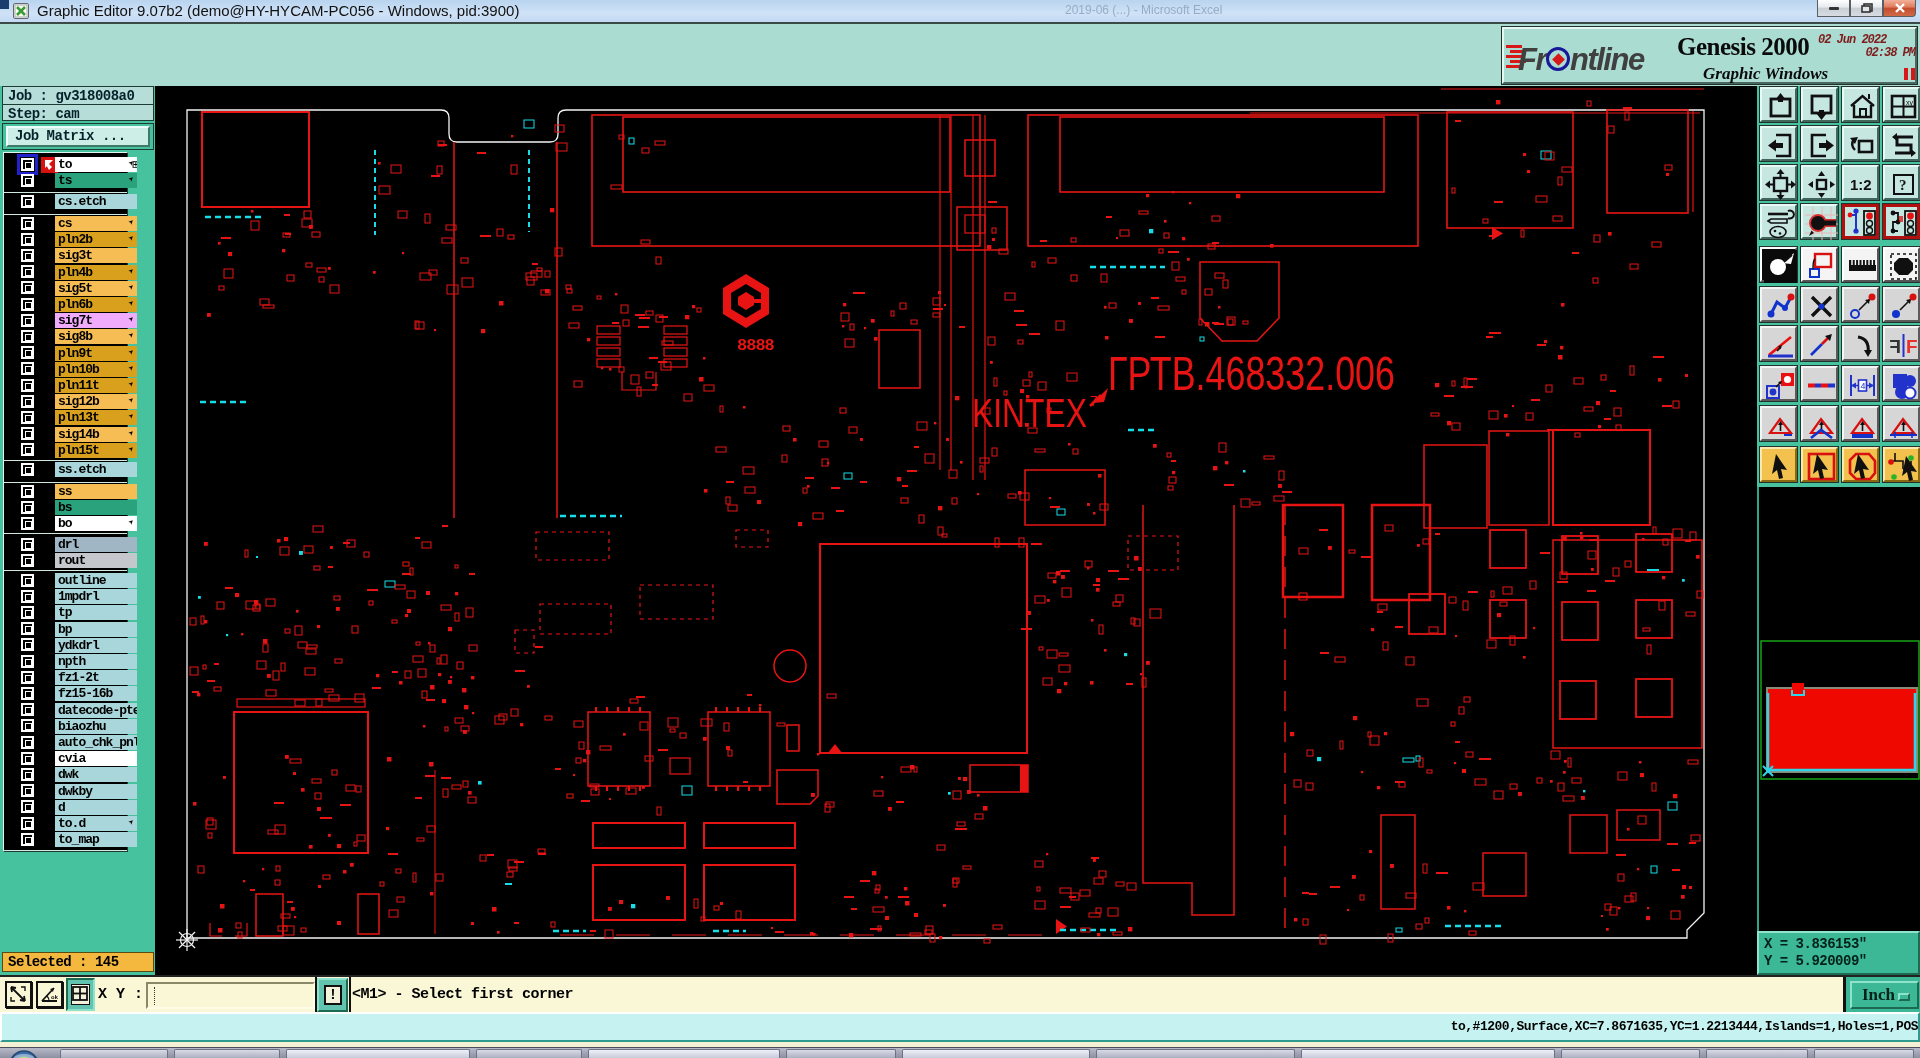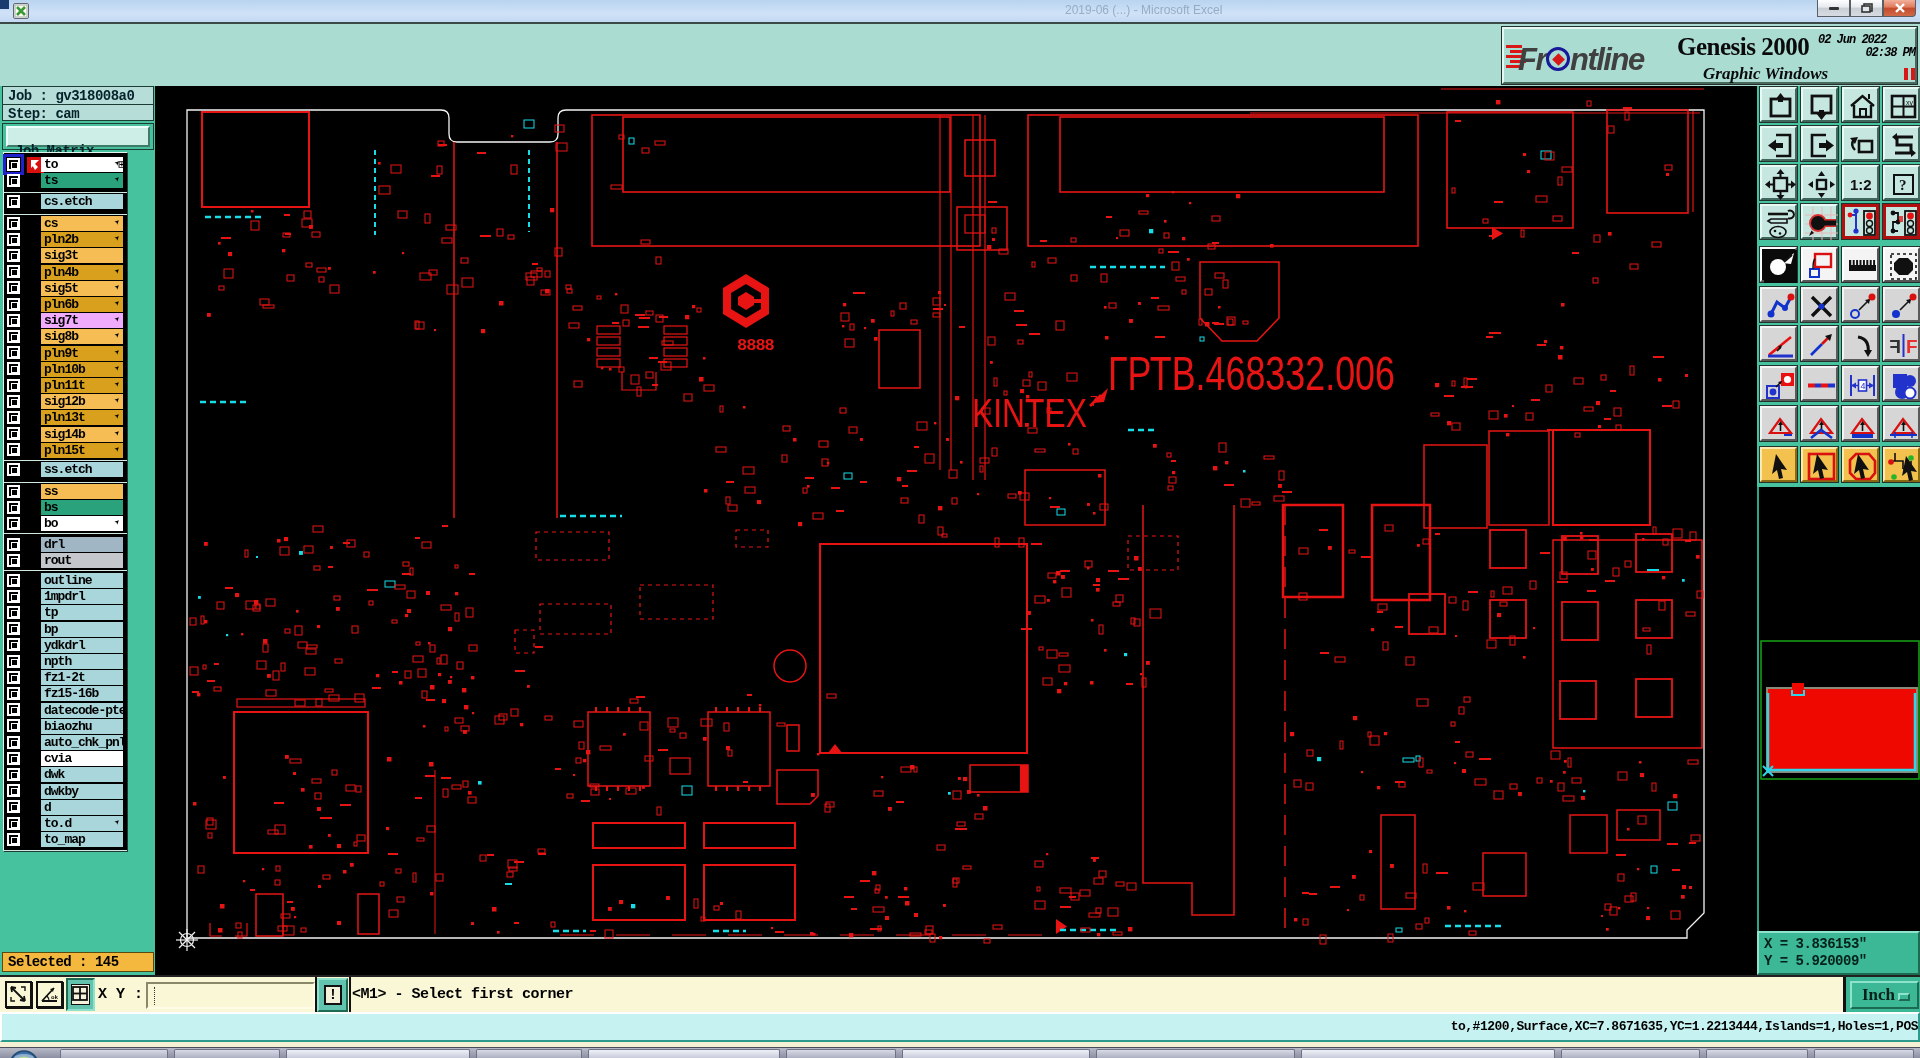--- a/index.html
+++ b/index.html
@@ -16,31 +16,31 @@
 
 .menuband{position:absolute;left:0;top:22px;width:1920px;height:64px;background:#aadcd2;border-top:2px solid #3c4a47}
 .p3d{position:absolute;background:#aadcd2;border:2px solid;border-color:#e4f7f1 #49695f #49695f #e4f7f1;box-shadow:0 0 0 1px #24322e}
 .menus{left:3px;top:3px;width:1496px;height:57px}
 .logos{left:1502px;top:3px;width:415px;height:57px}
 .mi{position:absolute;top:18px;font-family:"Liberation Serif",serif;font-weight:bold;font-size:17px;color:#0a0a0a}
 
 .front{position:absolute;left:14px;top:13px;font-family:"Liberation Sans",sans-serif;font-style:italic;font-weight:bold;font-size:31px;color:#404040;letter-spacing:-1.5px}
 .fdash{position:absolute;left:0px;top:16px}
 .gen{position:absolute;left:173px;top:4px;font-family:"Liberation Serif",serif;font-weight:bold;font-size:25px;color:#0a0a0a;letter-spacing:-0.5px}
-.dt{position:absolute;left:314px;top:5px;width:97px;font-family:"Liberation Mono",monospace;font-style:italic;font-weight:bold;font-size:12px;color:#000000;line-height:13px;letter-spacing:-1px}
+.dt{position:absolute;left:314px;top:5px;width:97px;font-family:"Liberation Mono",monospace;font-style:italic;font-weight:bold;font-size:12px;color:#7f1d1d;line-height:13px;letter-spacing:-1px}
 .ge{position:absolute;left:199px;top:35px;font-family:"Liberation Serif",serif;font-weight:bold;font-style:italic;font-size:17px;color:#0a0a0a}
 .pause{position:absolute;left:399px;top:39px;width:13px;height:13px}
 
 .leftpanel{position:absolute;left:0;top:86px;width:155px;height:889px;background:#46c29e}
 .jobbox{position:absolute;left:2px;top:0px;width:152px;height:35px;border:1px solid #1d3c33;background:#b6ddd8}
 .jobline{position:absolute;left:0;width:150px;height:16px;font-weight:bold;font-size:14px;letter-spacing:-0.5px;color:#05222b;padding:1px 0 0 5px}
 .jmframe{position:absolute;left:2px;top:37px;width:152px;height:27px;border:1px solid #1d3c33;background:#46c29e}
-.jmbtn{position:absolute;left:3px;top:2px;width:144px;height:21px;background:#cdeee7;border:2px solid;border-color:#edfffa #3f7a68 #3f7a68 #edfffa;font-weight:bold;font-size:14px;letter-spacing:-0.5px;color:#05222b;padding:15px 0 0 7px}
+.jmbtn{position:absolute;left:3px;top:2px;width:144px;height:21px;background:#cdeee7;border:2px solid;border-color:#edfffa #3f7a68 #3f7a68 #edfffa;font-weight:bold;font-size:14px;letter-spacing:-0.5px;color:#05222b;padding:0px 0 0 7px}
 .layerframe{position:absolute;left:3px;top:66px;width:125px;height:700px;border:1px solid #dff5ee;border-right-color:#1d3c33;border-bottom-color:#1d3c33;background:#000}
-.lrow{position:absolute;left:0;width:106px;height:15px}
+.lrow{position:absolute;left:14px;width:106px;height:15px}
 .cb{position:absolute;left:7px;width:13px;height:13px;background:#000;border:2px solid #fff}
 .cb::after{content:"";position:absolute;left:2px;top:2px;width:5px;height:5px;border:1.5px solid #fff}
 .cbblue{outline:3px solid #2222cc;outline-offset:1px}
 .redarrow{position:absolute;left:27px;width:17px;height:16px}
 .lname{position:absolute;left:41px;top:0;width:82px;height:15px;font-weight:bold;font-size:13px;letter-spacing:-1px;color:#000;padding-left:3px;overflow:hidden;white-space:nowrap;line-height:15px}
 .hand{position:absolute;right:3px;top:0px;font-size:9px;transform:rotate(-45deg);color:#000}
 .grid9{position:absolute;right:-1px;top:1px;font-size:11px;color:#000}
 .selbar{position:absolute;left:2px;top:866px;width:152px;height:20px;background:#f5b83f;border:1px solid #5a4a10;font-weight:bold;font-size:14px;letter-spacing:-0.5px;color:#000;padding:1px 0 0 5px}
 
 .canvas{position:absolute;left:155px;top:86px;width:1602px;height:889px;background:#000}
@@ -86,20 +86,21 @@
 </style></head><body>
 
 <div class="titlebar">
   <div class="corner"></div>
   <div class="appicon">
       <svg width="14" height="14">
         <rect x="1" y="1" width="12" height="12" fill="#fffef0" stroke="#9aa" stroke-width="1"></rect>
         <path d="M3,3 L11,11 M11,3 L3,11" stroke="#3a9a3a" stroke-width="2.6"></path>
       </svg>
     </div>
+  <div class="titletext">Graphic Editor 9.07b2 (demo@HY-HYCAM-PC056 - Windows, pid:3900)</div>
   <div class="ghost">2019-06 (...) - Microsoft Excel</div>
   <div class="winbtns">
     <div class="wb">
         <svg width="12" height="9">
           <rect x="1" y="4" width="10" height="3" rx="1" fill="#333"></rect>
         </svg>
       </div>
     <div class="wb">
         <svg width="12" height="10">
           <rect x="3" y="1" width="8" height="7" fill="none" stroke="#333" stroke-width="1.6"></rect>

